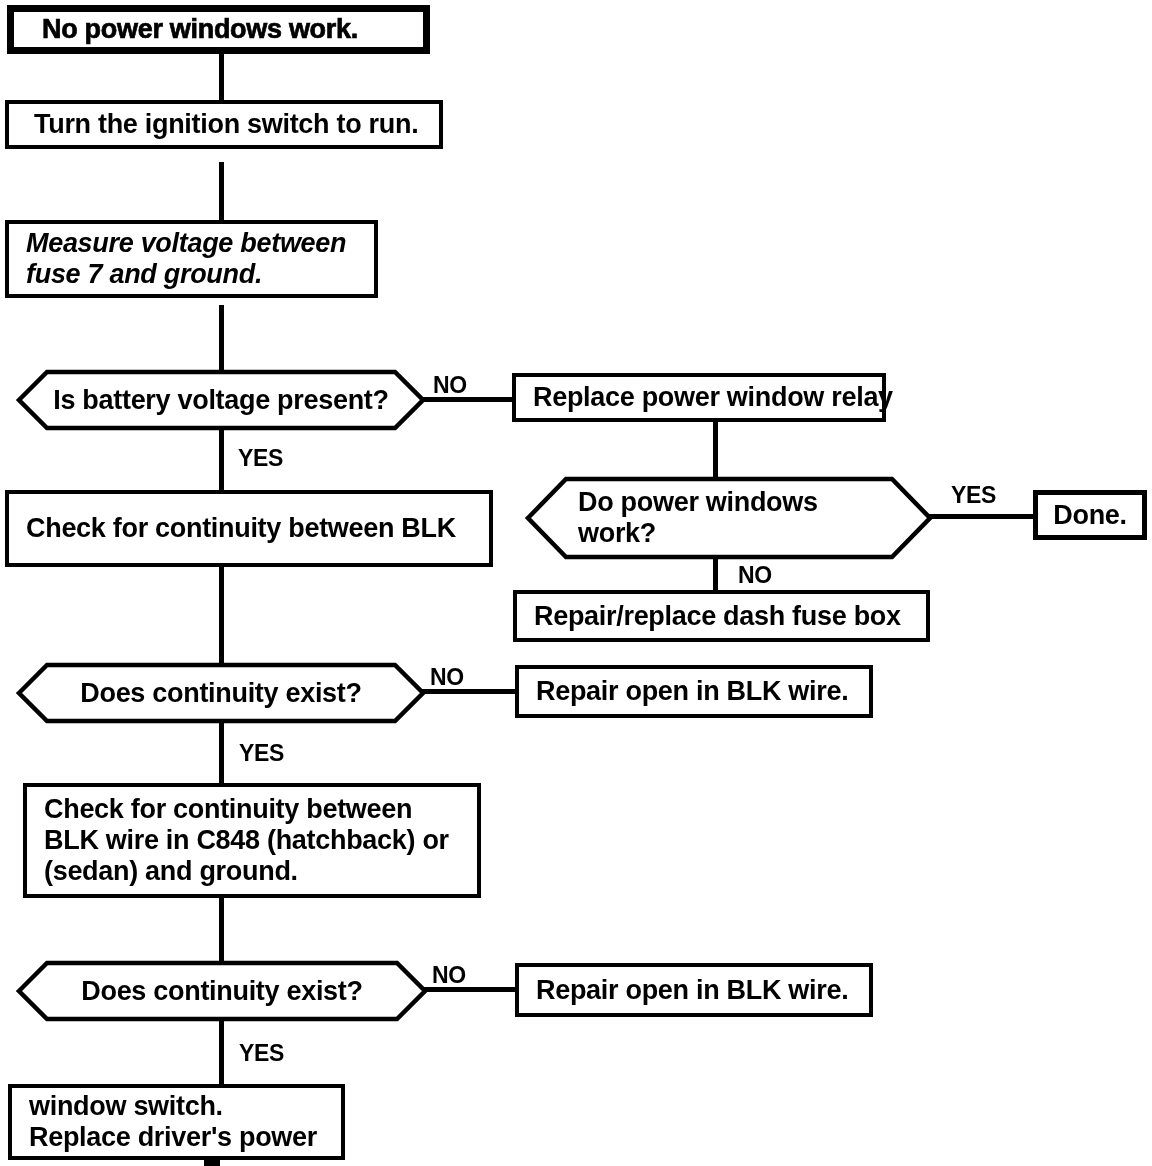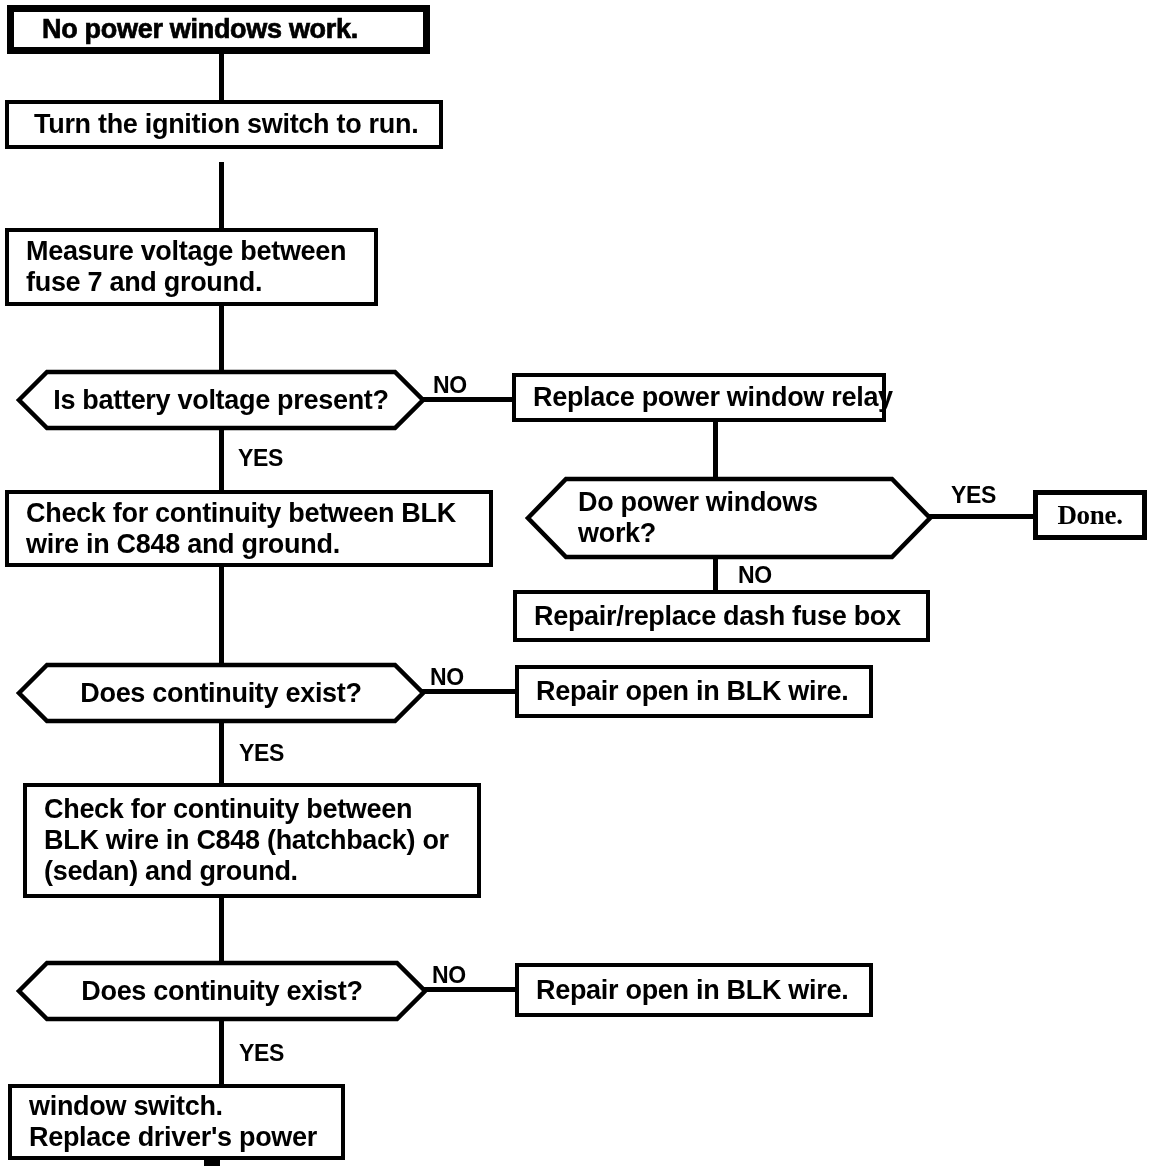--- a/index.html
+++ b/index.html
@@ -7,21 +7,21 @@
   #stage {
     position:relative; width:1152px; height:1166px; background:var(--paper);
     font-family:"Liberation Sans", sans-serif; font-weight:700;
     font-size:27px; line-height:31px; color:var(--ink); letter-spacing:-0.3px;
   }
   .rect {
     position:absolute; box-sizing:border-box; background:var(--paper);
     border:4px solid var(--ink); display:flex; flex-direction:column; justify-content:center;
   }
   .rect .tl { white-space:nowrap; padding-left:17px; }
-  .rect.center { align-items:center;font-family:Liberation Serif, serif; }
+  .rect.center { align-items:center; }
   .rect.center .tl { padding-left:0; }
   .title-box { border-width:7px; }
   .title-box .tl { padding-left:20px;margin-left:8px; -webkit-text-stroke:0.7px var(--ink); }
   .hex { position:absolute; }
   .hex svg { position:absolute; left:0; top:0; display:block; }
   .hex .hex-label {
     position:absolute; inset:0; display:flex; flex-direction:column;
     justify-content:center; align-items:center; text-align:center;
   }
   .hex .hex-label.left { align-items:flex-start; padding-left:53px; box-sizing:border-box; }
@@ -55,41 +55,40 @@
 
   <div class="hline" style="left:418px; top:397px; width:96px;"></div>
   <div class="hline" style="left:924px; top:514px; width:110px;"></div>
   <div class="hline" style="left:419px; top:689px; width:98px;"></div>
   <div class="hline" style="left:421px; top:987px; width:96px;"></div>
 
   <div class="rect" style="left:5px; top:100px; width:438px; height:49px;padding-left:8px;">
     <div class="tl">Turn the ignition switch to run.</div>
   </div>
 
-  <div class="rect" style="left:5px; top:228px; width:373px; height:78px;">
+  <div class="rect" style="left:5px; top:220px; width:373px; height:78px;font-style:italic;">
     <div class="tl">Measure voltage between</div>
     <div class="tl">fuse 7 and ground.</div>
   </div>
 
   <div class="hex" style="left:16px; top:369px; width:410px; height:62px;">
     <svg width="410" height="62" viewBox="0 0 410 62">
       <polygon points="3,31 31,3 379,3 407,31 379,59 31,59" fill="#ffffff" stroke="#000000" stroke-width="4.5"></polygon>
     </svg>
     <div class="hex-label">
       <div>Is battery voltage present?</div>
     </div>
   </div>
 
   <div class="rect" style="left:512px; top:373px; width:374px; height:49px;">
     <div class="tl">Replace power window relay</div>
   </div>
 
   <div class="rect" style="left:5px; top:490px; width:488px; height:77px;">
     <div class="tl">Check for continuity between BLK</div>
-    <div class="tl">wire in C848 and ground.</div>
   </div>
 
   <div class="hex" style="left:525px; top:476px; width:408px; height:84px;">
     <svg width="408" height="84" viewBox="0 0 408 84">
       <polygon points="3,42 41,3 367,3 405,42 367,81 41,81" fill="#ffffff" stroke="#000000" stroke-width="4.5"></polygon>
     </svg>
     <div class="hex-label left">
       <div>Do power windows</div>
       <div>work?</div>
     </div>

